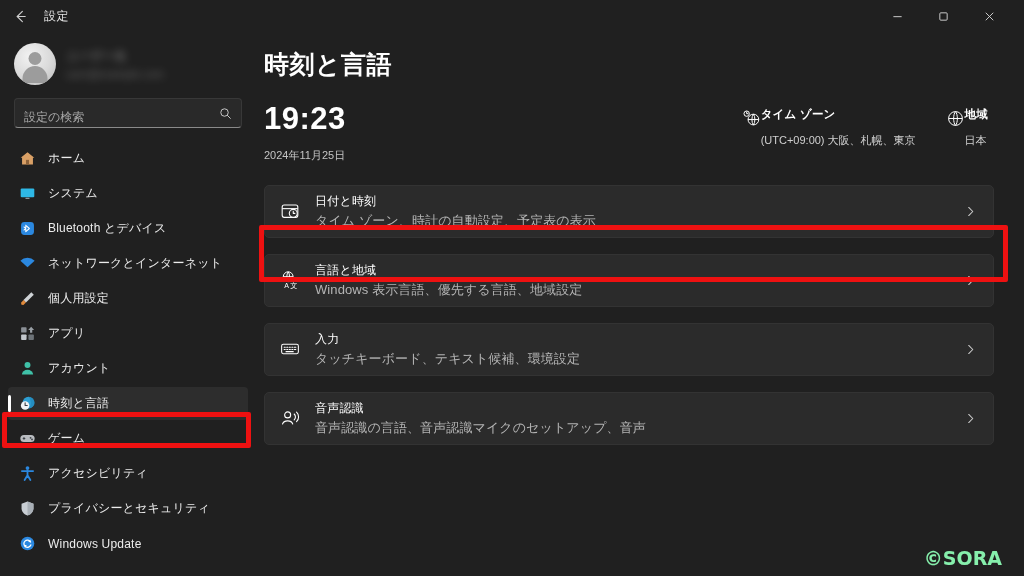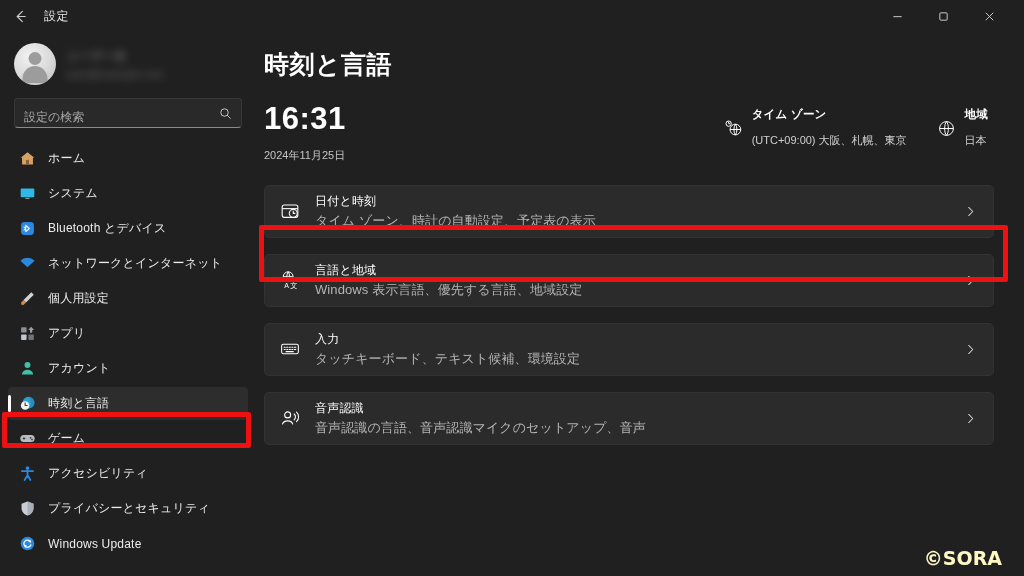--- a/index.html
+++ b/index.html
@@ -227,21 +227,21 @@
     color: #c4c4c4;
     margin-top: 12px;
   }
   .info-group {
     margin-left: auto;
     display: flex;
     align-items: flex-start;
     gap: 30px;
     padding-top: 4px;
   }
-  .info-item { display: flex; align-items: center; gap: 9px; }
+  .info-item { display: flex; align-items: flex-start; }
   .info-icon { color: #ffffff; display: flex; padding-top: 2px; }
   .info-title {
     font-size: 11.5px;
     font-weight: bold;
     color: #ffffff;
     letter-spacing: .2px;
   }
   .info-sub {
     font-size: 11px;
     color: #d0d0d0;
@@ -304,21 +304,21 @@
   #annot-sidebar { left: 2px; top: 380px; width: 249px; height: 36px; }
   #annot-card    { left: 259px; top: 225px; width: 749px; height: 57px; }
 
   
   .watermark {
     position: absolute;
     right: 10px;
     bottom: 7px;
     font-size: 19px;
     font-weight: bold;
-    color: #fef9c3;
+    color: #86efac;
     letter-spacing: 0px;
     z-index: 15;
     font-family: "DejaVu Sans", sans-serif;
   }
 </style>
 </head>
 <body>
 
 <div class="app-window">
 
@@ -507,21 +507,21 @@
 
       <div class="annot" id="annot-sidebar"></div>
     </div>
 
     <div class="main">
 
       <div class="page-title">時刻と言語</div>
 
       <div class="clock-row">
         <div class="clock-block">
-          <div class="clock-time">16:31</div>
+          <div class="clock-time">19:23</div>
           <div class="clock-date">2024年11月25日</div>
         </div>
 
         <div class="info-group">
 
           <div class="info-item">
             <span class="info-icon">
               <svg width="19" height="19" viewBox="0 0 22 22" fill="none" stroke="currentColor" stroke-width="1.15">
                 <circle cx="13.2" cy="12.2" r="6.2"></circle>
                 <path d="M7 12.2 H19.4 M13.2 6 C15.5 8.6 15.5 15.8 13.2 18.4 C10.9 15.8 10.9 8.6 13.2 6Z"></path>

